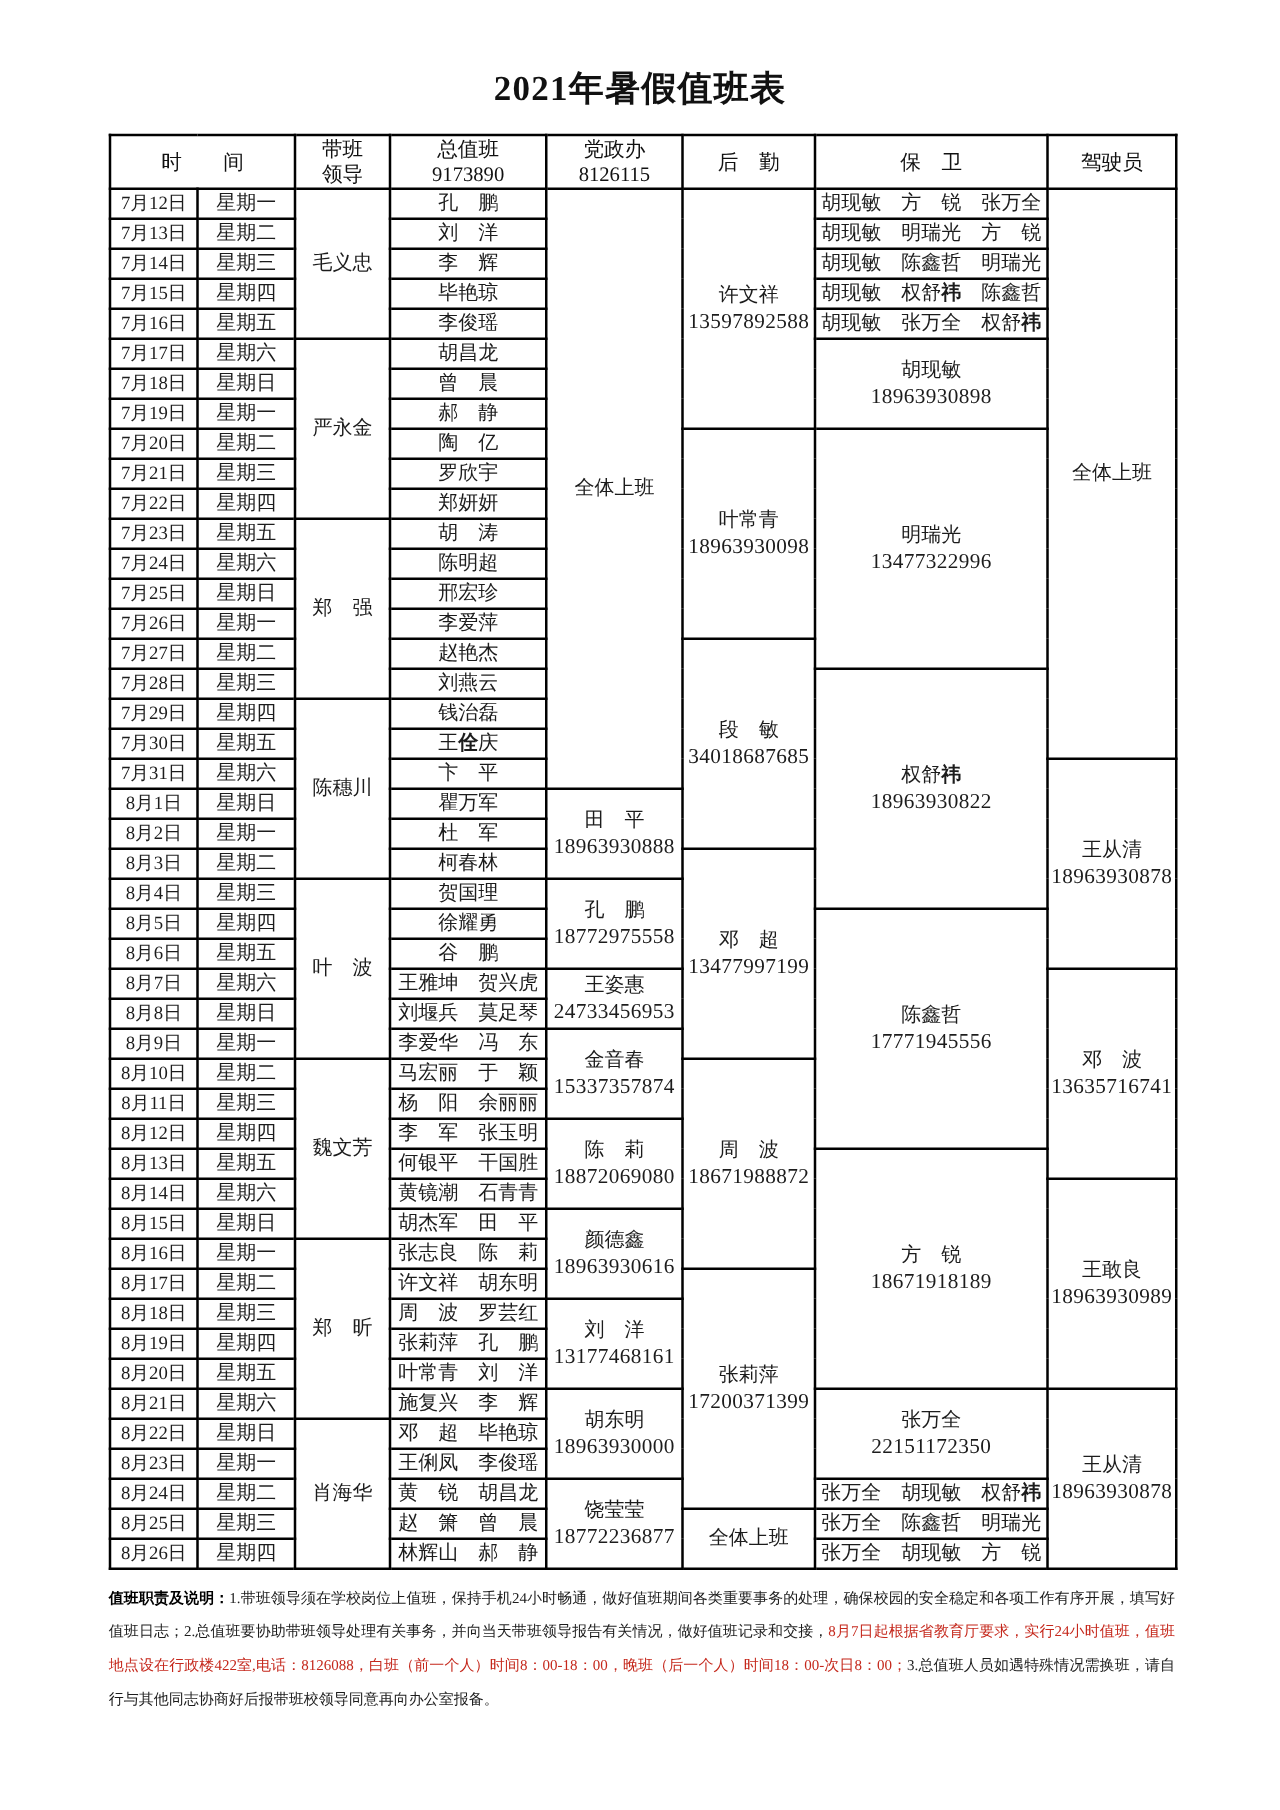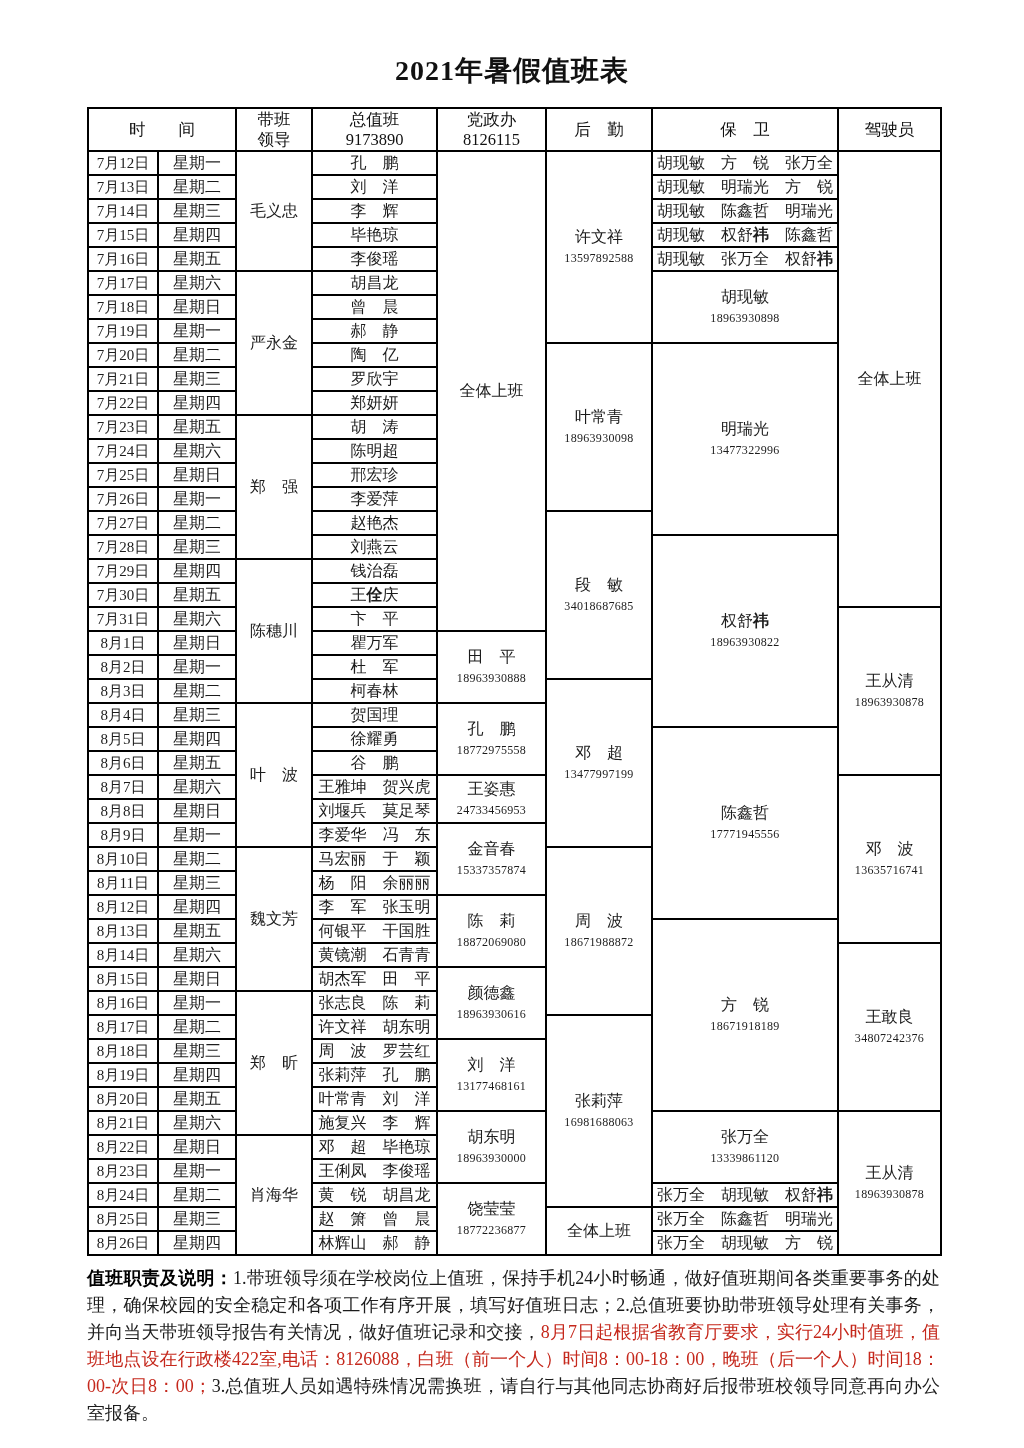--- a/index.html
+++ b/index.html
@@ -32,27 +32,27 @@
     vertical-align:middle;
     font-weight:normal;
     white-space:pre-line;
     overflow:hidden;
   }
   table.duty thead tr{height:43px;}
   table.duty tbody tr{height:24px;margin-top:12px;}
   .hcell{font-size:16.5px;line-height:20px;color:#111;}
   .cell{font-size:16px;line-height:1.2;}
   .date{font-size:15px;}
-  .phone{font-size:12px;letter-spacing:.3px;display:inline-block;line-height:19px;}
+  .phone{font-size:17px;letter-spacing:.3px;display:inline-block;line-height:19px;}
   .nameline{display:inline-block;line-height:20px;}
   .alt{font-family:"Liberation Sans","DejaVu Sans",sans-serif;font-weight:bold;}
   .footnote{
     width:853px;
     margin:9px 0 0 87px;
-    font-size:18px;
+    font-size:12px;
     line-height:27px;
     text-align:justify;
     color:#1c1c1c;
   }
   .footnote .label{font-weight:bold;color:#000;}
   .footnote .red{color:#c5281c;}
 </style>
 </head>
 <body>
 
@@ -276,39 +276,39 @@
       <tr>
         <td class="cell date">8月13日</td>
         <td class="cell">星期五</td>
         <td class="cell">何银平　干国胜</td>
         <td class="cell" rowspan="8"><span class="nameline">方　锐</span><br><span class="phone">18671918189</span></td>
       </tr>
       <tr>
         <td class="cell date">8月14日</td>
         <td class="cell">星期六</td>
         <td class="cell">黄镜潮　石青青</td>
-        <td class="cell" rowspan="7"><span class="nameline">王敢良</span><br><span class="phone">34807242376</span></td>
+        <td class="cell" rowspan="7"><span class="nameline">王敢良</span><br><span class="phone">18963930989</span></td>
       </tr>
       <tr>
         <td class="cell date">8月15日</td>
         <td class="cell">星期日</td>
         <td class="cell">胡杰军　田　平</td>
         <td class="cell" rowspan="3"><span class="nameline">颜德鑫</span><br><span class="phone">18963930616</span></td>
       </tr>
       <tr>
         <td class="cell date">8月16日</td>
         <td class="cell">星期一</td>
         <td class="cell" rowspan="6">郑　昕</td>
         <td class="cell">张志良　陈　莉</td>
       </tr>
       <tr>
         <td class="cell date">8月17日</td>
         <td class="cell">星期二</td>
         <td class="cell">许文祥　胡东明</td>
-        <td class="cell" rowspan="8"><span class="nameline">张莉萍</span><br><span class="phone">16981688063</span></td>
+        <td class="cell" rowspan="8"><span class="nameline">张莉萍</span><br><span class="phone">17200371399</span></td>
       </tr>
       <tr>
         <td class="cell date">8月18日</td>
         <td class="cell">星期三</td>
         <td class="cell">周　波　罗芸红</td>
         <td class="cell" rowspan="3"><span class="nameline">刘　洋</span><br><span class="phone">13177468161</span></td>
       </tr>
       <tr>
         <td class="cell date">8月19日</td>
         <td class="cell">星期四</td>
@@ -317,21 +317,21 @@
       <tr>
         <td class="cell date">8月20日</td>
         <td class="cell">星期五</td>
         <td class="cell">叶常青　刘　洋</td>
       </tr>
       <tr>
         <td class="cell date">8月21日</td>
         <td class="cell">星期六</td>
         <td class="cell">施复兴　李　辉</td>
         <td class="cell" rowspan="3"><span class="nameline">胡东明</span><br><span class="phone">18963930000</span></td>
-        <td class="cell" rowspan="3"><span class="nameline">张万全</span><br><span class="phone">13339861120</span></td>
+        <td class="cell" rowspan="3"><span class="nameline">张万全</span><br><span class="phone">22151172350</span></td>
         <td class="cell" rowspan="6"><span class="nameline">王从清</span><br><span class="phone">18963930878</span></td>
       </tr>
       <tr>
         <td class="cell date">8月22日</td>
         <td class="cell">星期日</td>
         <td class="cell" rowspan="5">肖海华</td>
         <td class="cell">邓　超　毕艳琼</td>
       </tr>
       <tr>
         <td class="cell date">8月23日</td>

